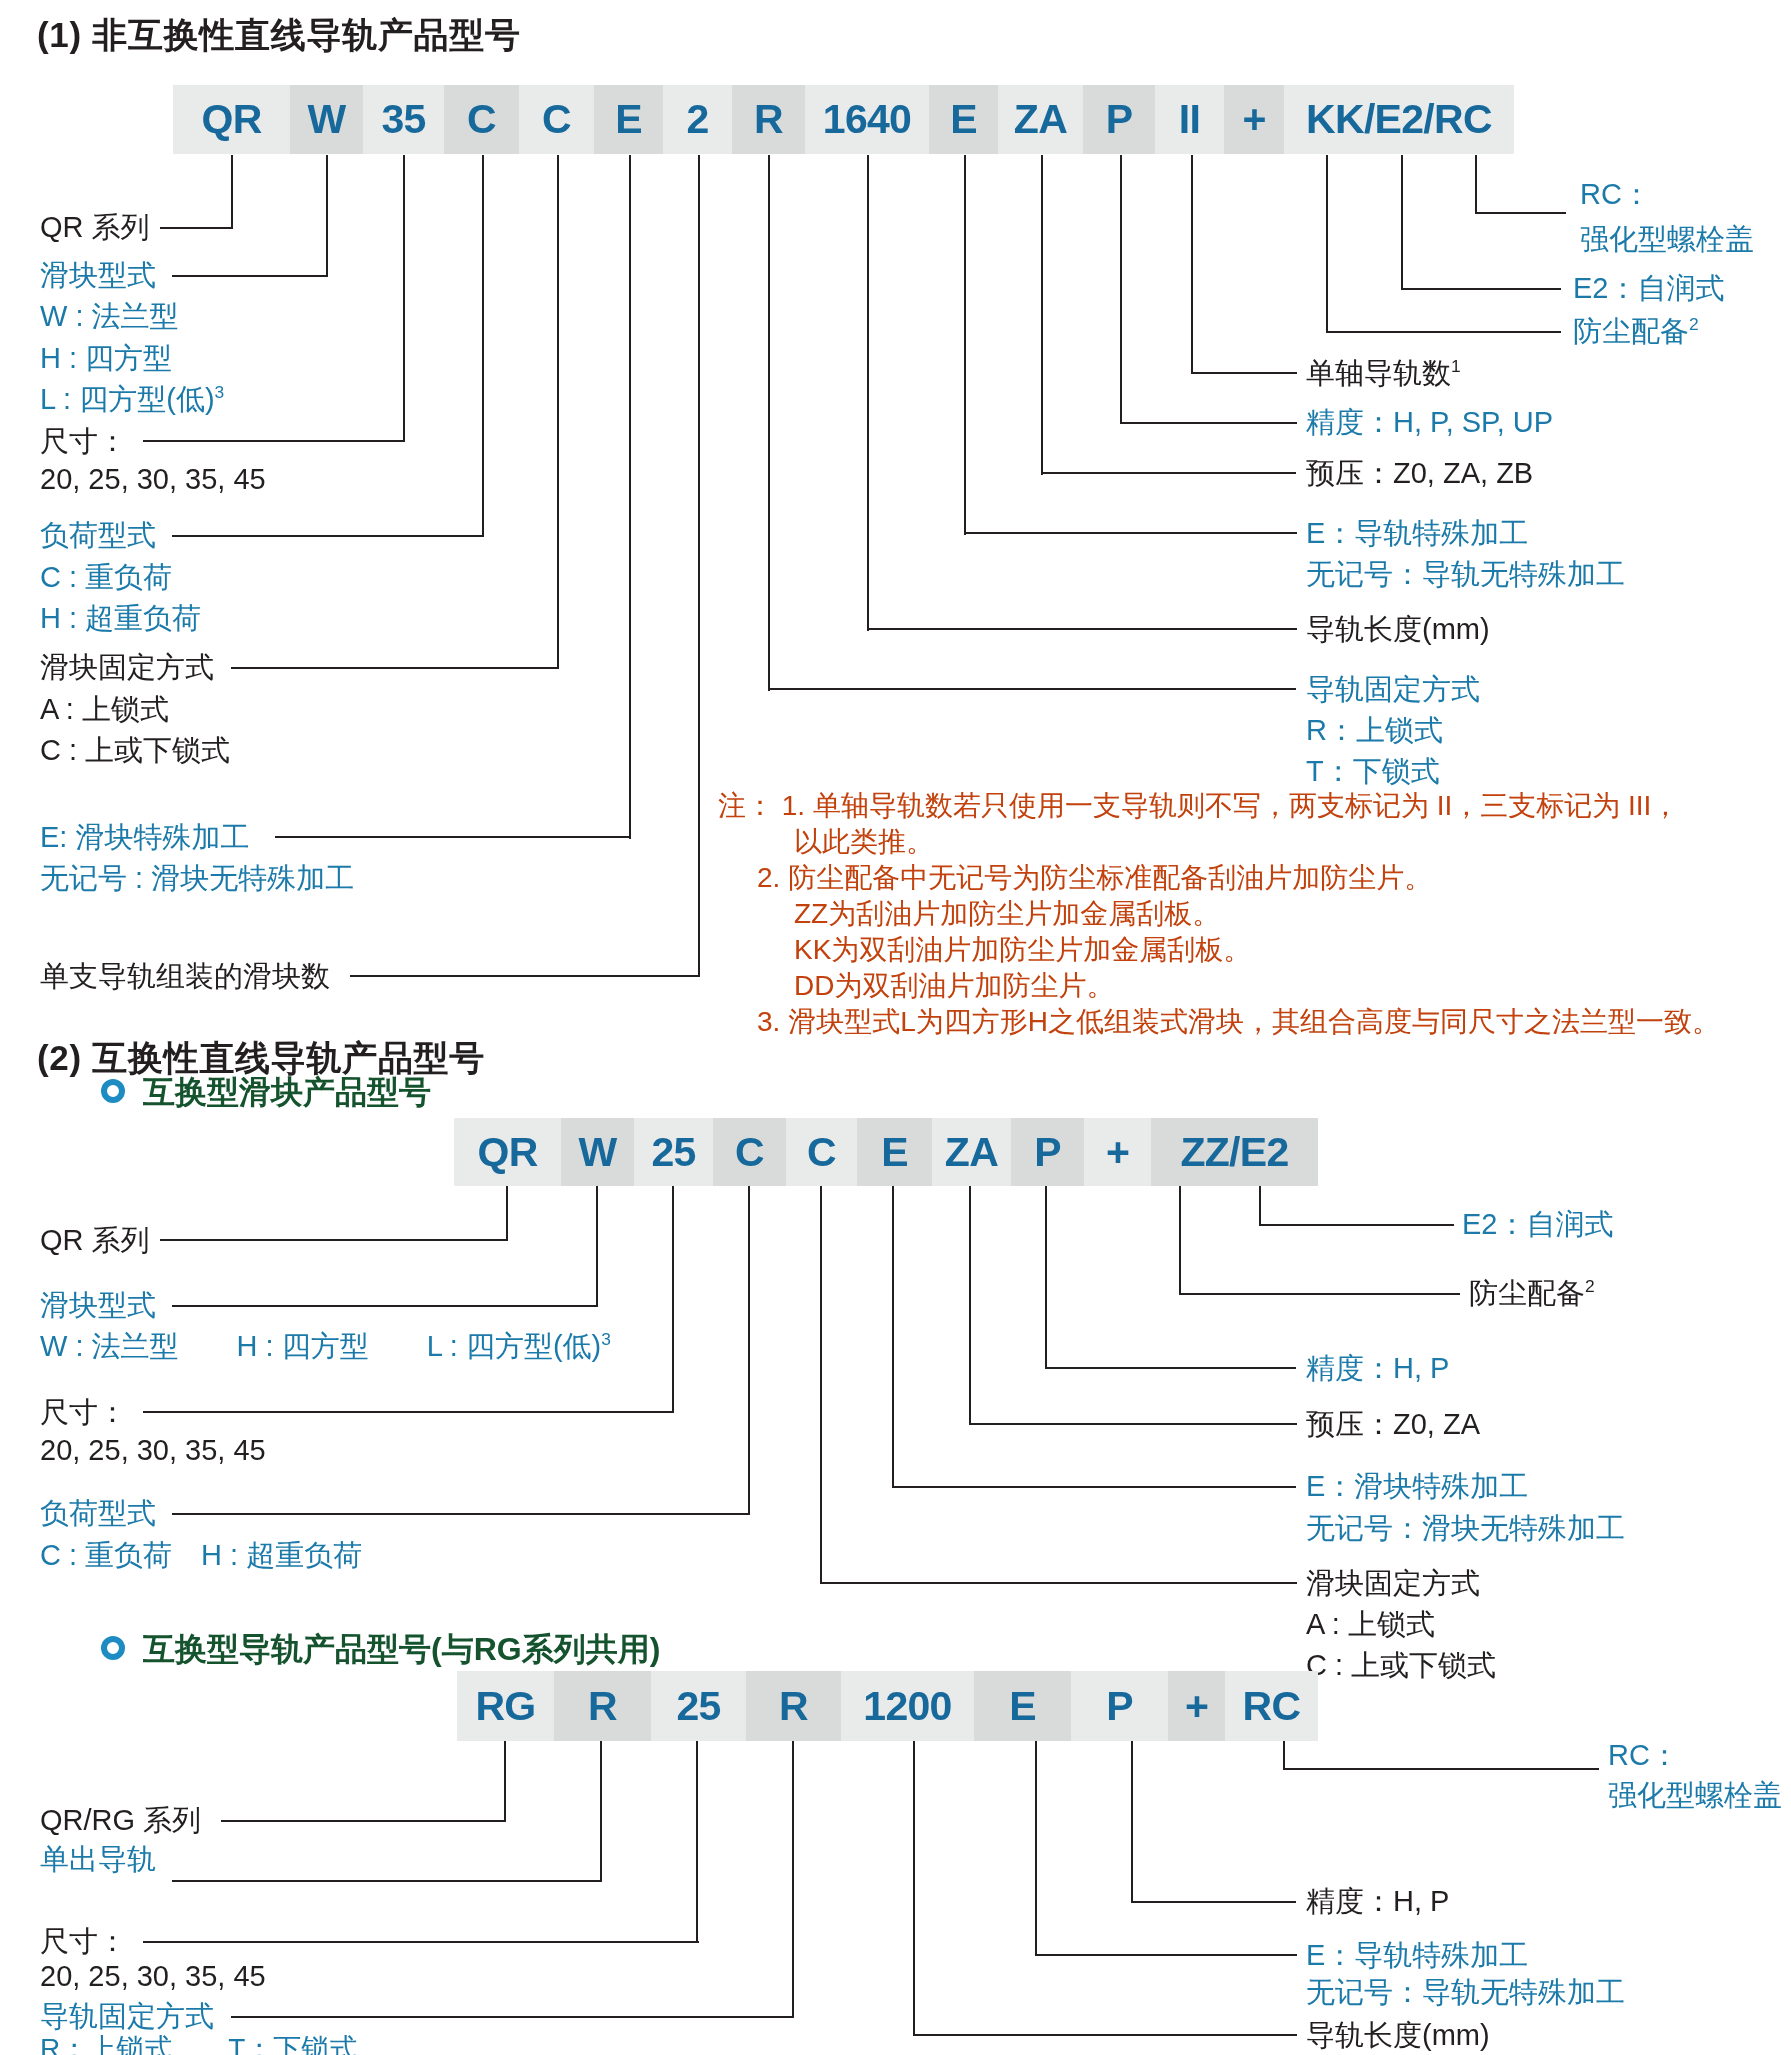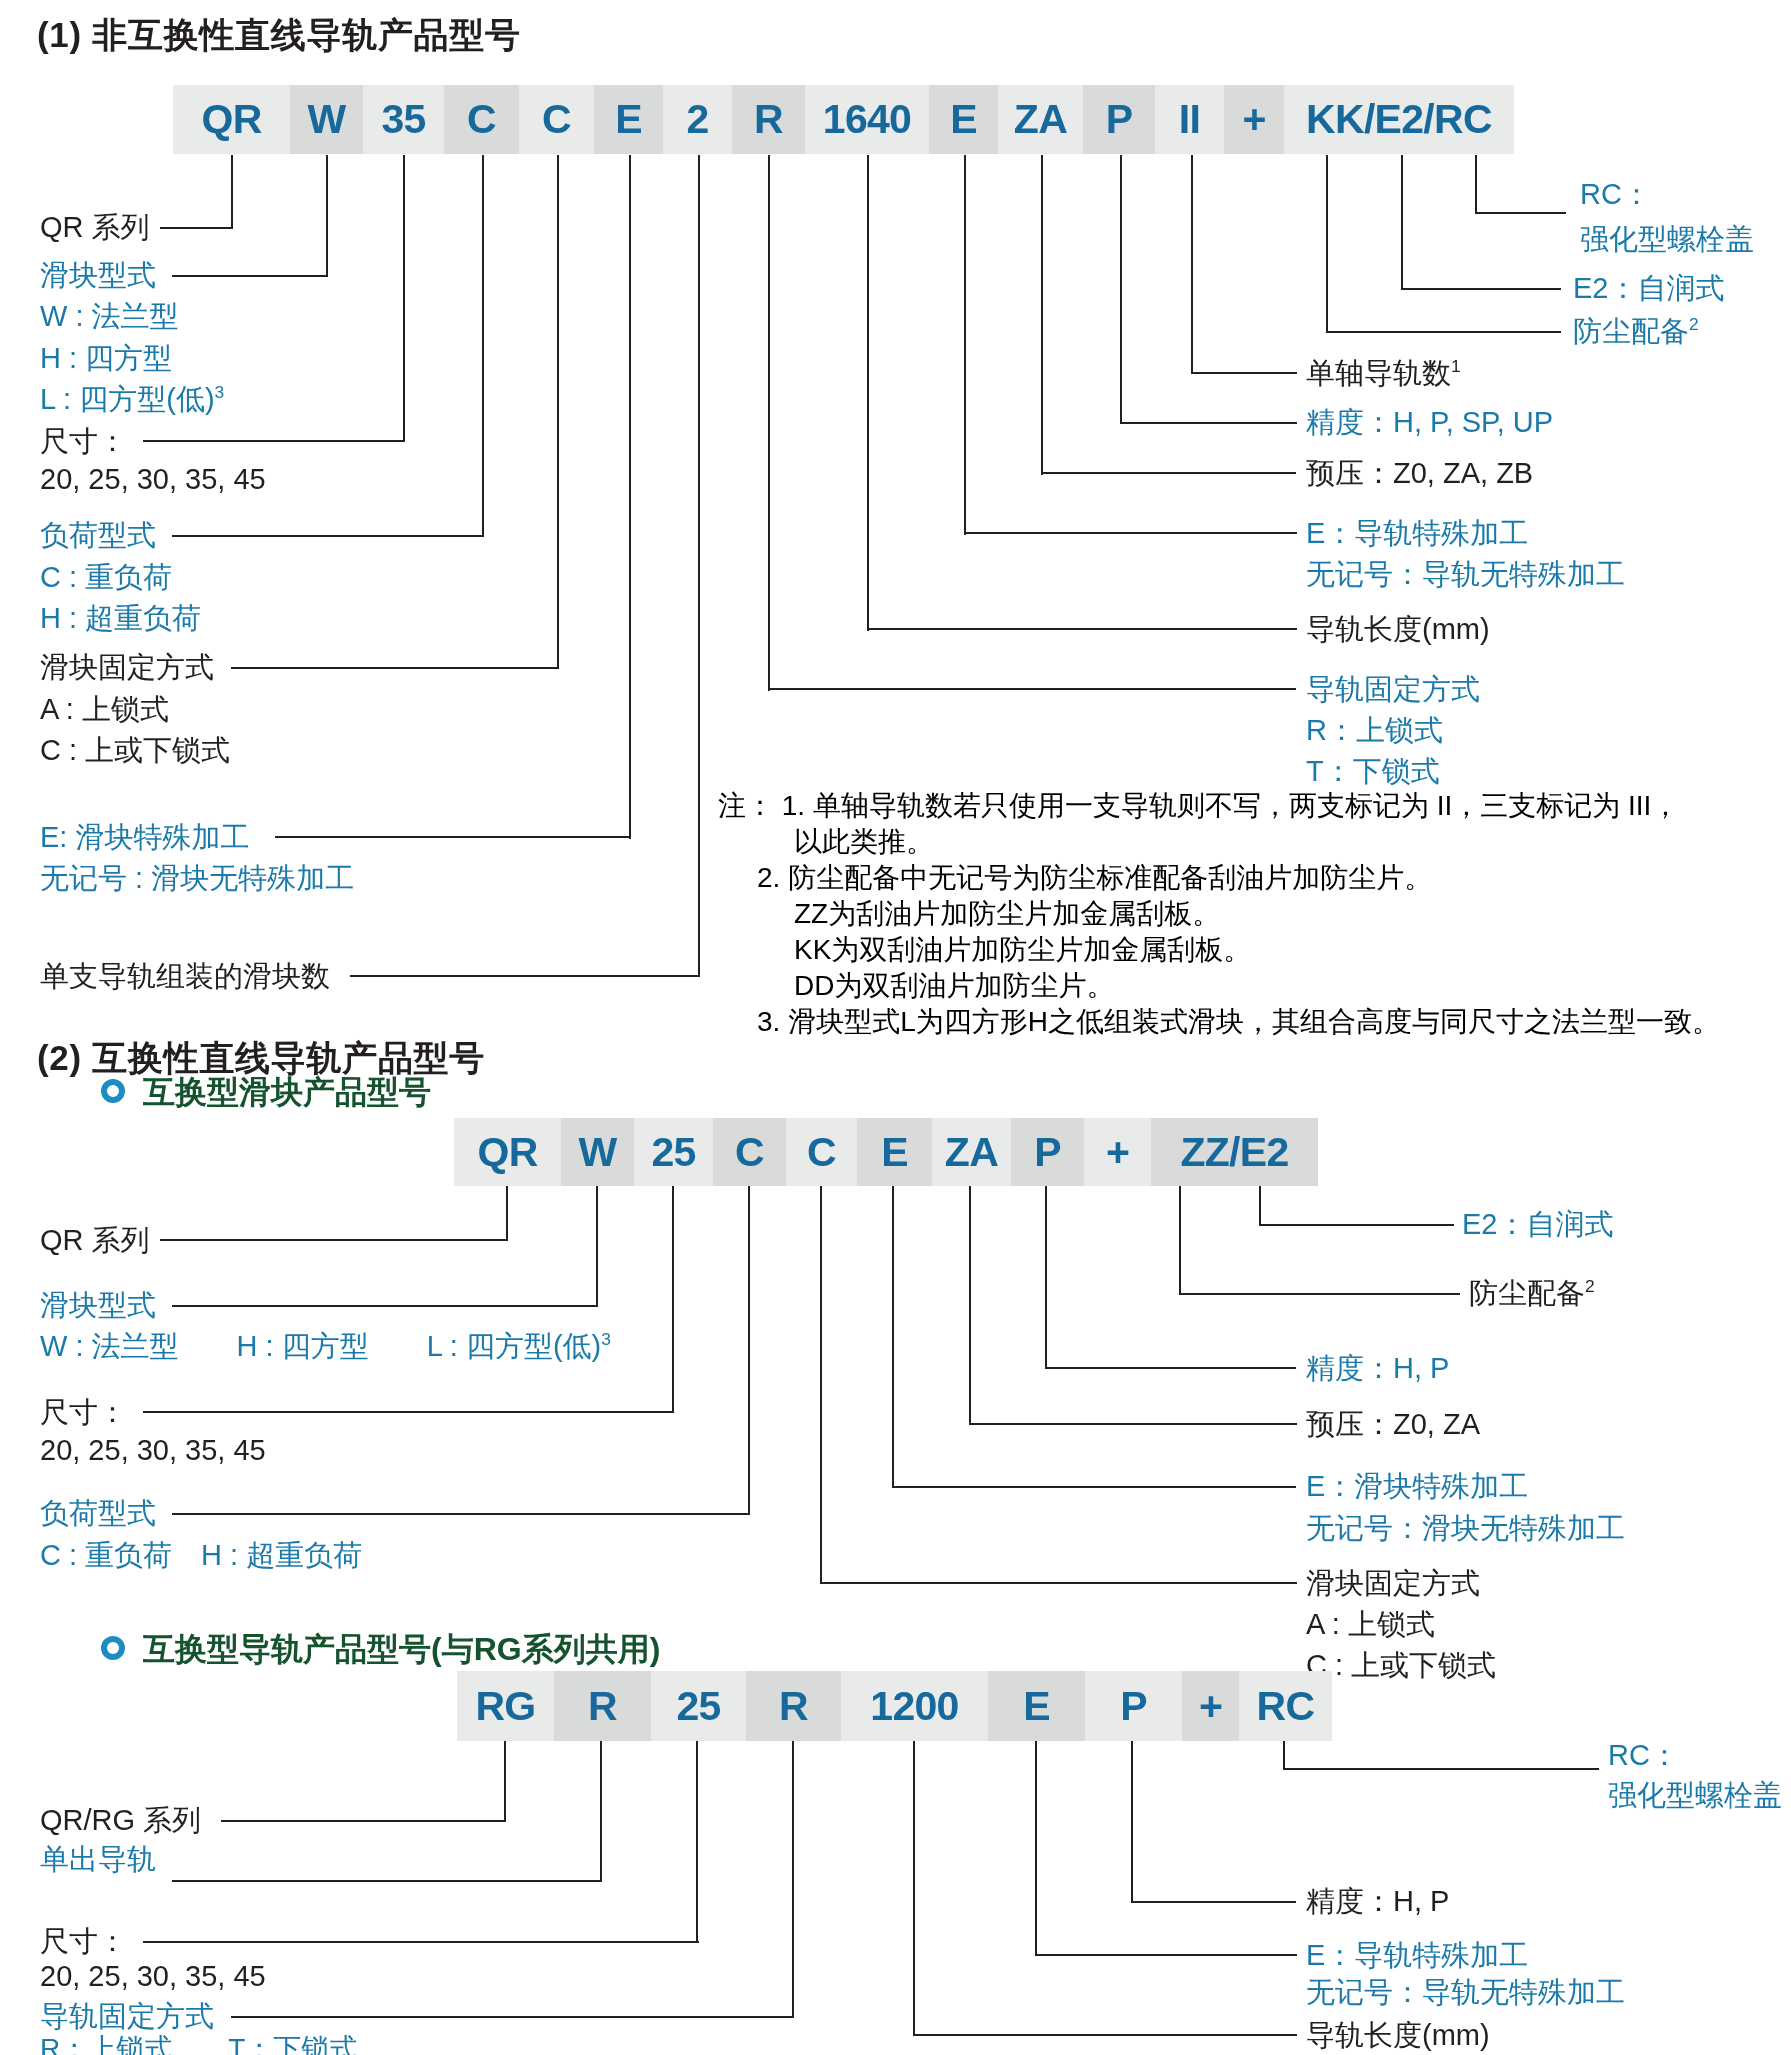--- a/index.html
+++ b/index.html
@@ -9,21 +9,21 @@
   .sub-title{position:absolute;font-size:32px;font-weight:bold;color:#14532d;white-space:nowrap;}
   .bullet{position:absolute;width:12px;height:12px;border:6px solid #1e8bc3;border-radius:50%;}
   .code-row{position:absolute;display:flex;}
   .seg{display:flex;align-items:center;justify-content:center;font-weight:bold;font-size:41px;
        color:#17689b;letter-spacing:-0.7px;}
   .seg.l{background:#e9eaea;}
   .seg.d{background:#d9dbdb;}
   .lbl{position:absolute;font-size:29px;color:#231f20;white-space:nowrap;}
   .lbl.blue{color:#1b7aa9;}
   .lbl.small{font-size:28px;}
-  .note{position:absolute;font-size:28px;color:#000000;white-space:nowrap;}
+  .note{position:absolute;font-size:28px;color:#c2410c;white-space:nowrap;}
   .hline{position:absolute;height:2px;background:#231f20;}
   .vline{position:absolute;width:2px;background:#231f20;}
   sup{font-size:60%;}
 </style>
 </head>
 <body>
 
 <div class="canvas">
 
   <div class="big-title" style="left:37px;top:12px;">(1) 非互换性直线导轨产品型号</div>
@@ -177,21 +177,21 @@
   <div class="lbl" style="left:1306px;top:1646px;">C : 上或下锁式</div>
 
   <div class="bullet" style="left:101px;top:1636px;"></div>
   <div class="sub-title" style="left:143px;top:1628px;">互换型导轨产品型号(与RG系列共用)</div>
 
   <div class="code-row" style="left:457px;top:1671px;height:70px;">
     <div class="seg l" style="width:97px;">RG</div>
     <div class="seg d" style="width:97px;">R</div>
     <div class="seg l" style="width:95px;">25</div>
     <div class="seg d" style="width:95px;">R</div>
-    <div class="seg l" style="width:147px;">1200</div>
+    <div class="seg l" style="width:133px;">1200</div>
     <div class="seg d" style="width:97px;">E</div>
     <div class="seg l" style="width:97px;">P</div>
     <div class="seg d" style="width:57px;">+</div>
     <div class="seg l" style="width:93px;">RC</div>
   </div>
 
   <div class="vline" style="left:504px;top:1741px;height:81px;"></div>
   <div class="vline" style="left:600px;top:1741px;height:141px;"></div>
   <div class="vline" style="left:696px;top:1741px;height:202px;"></div>
   <div class="vline" style="left:792px;top:1741px;height:277px;"></div>

